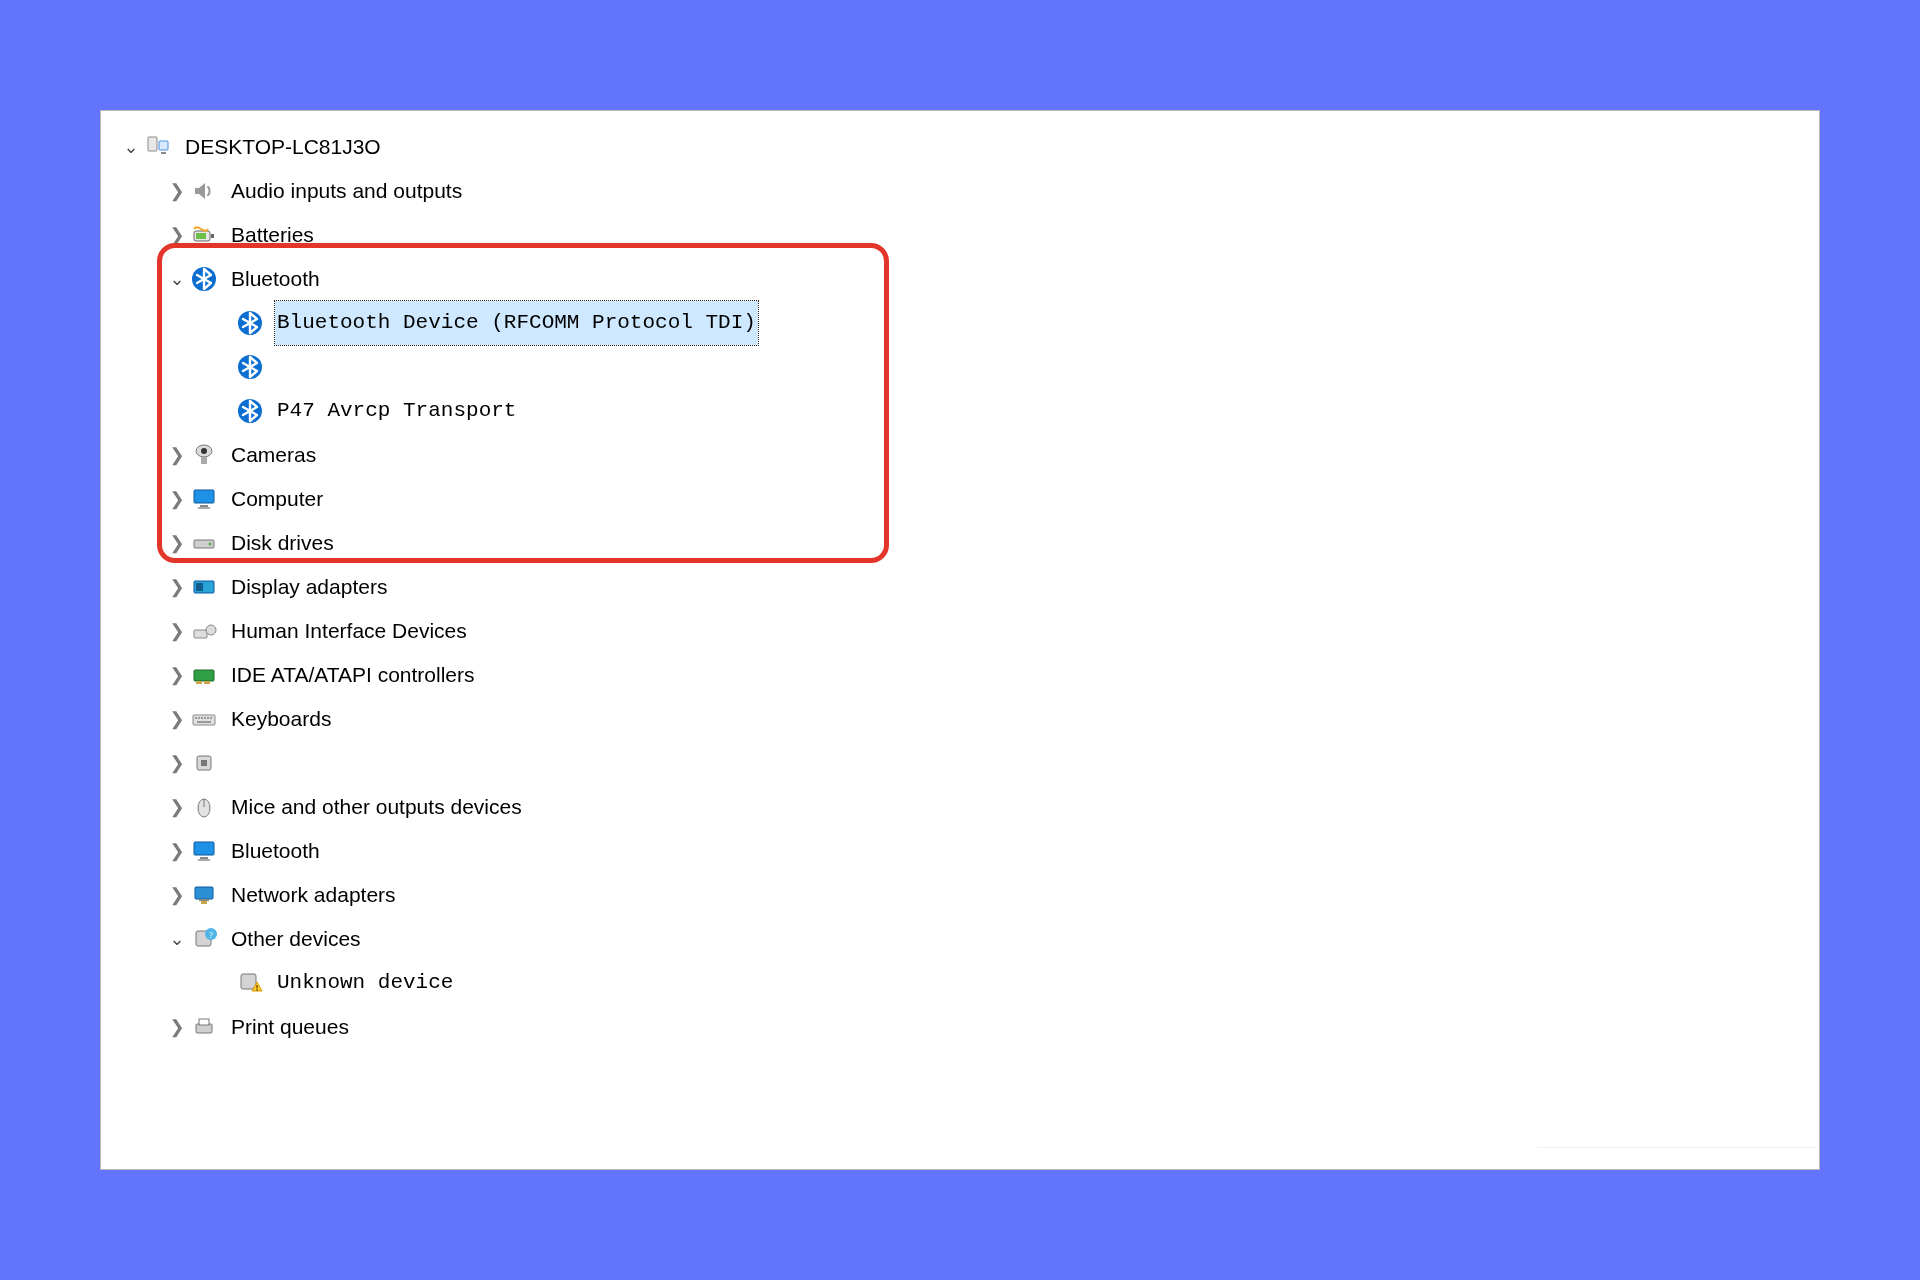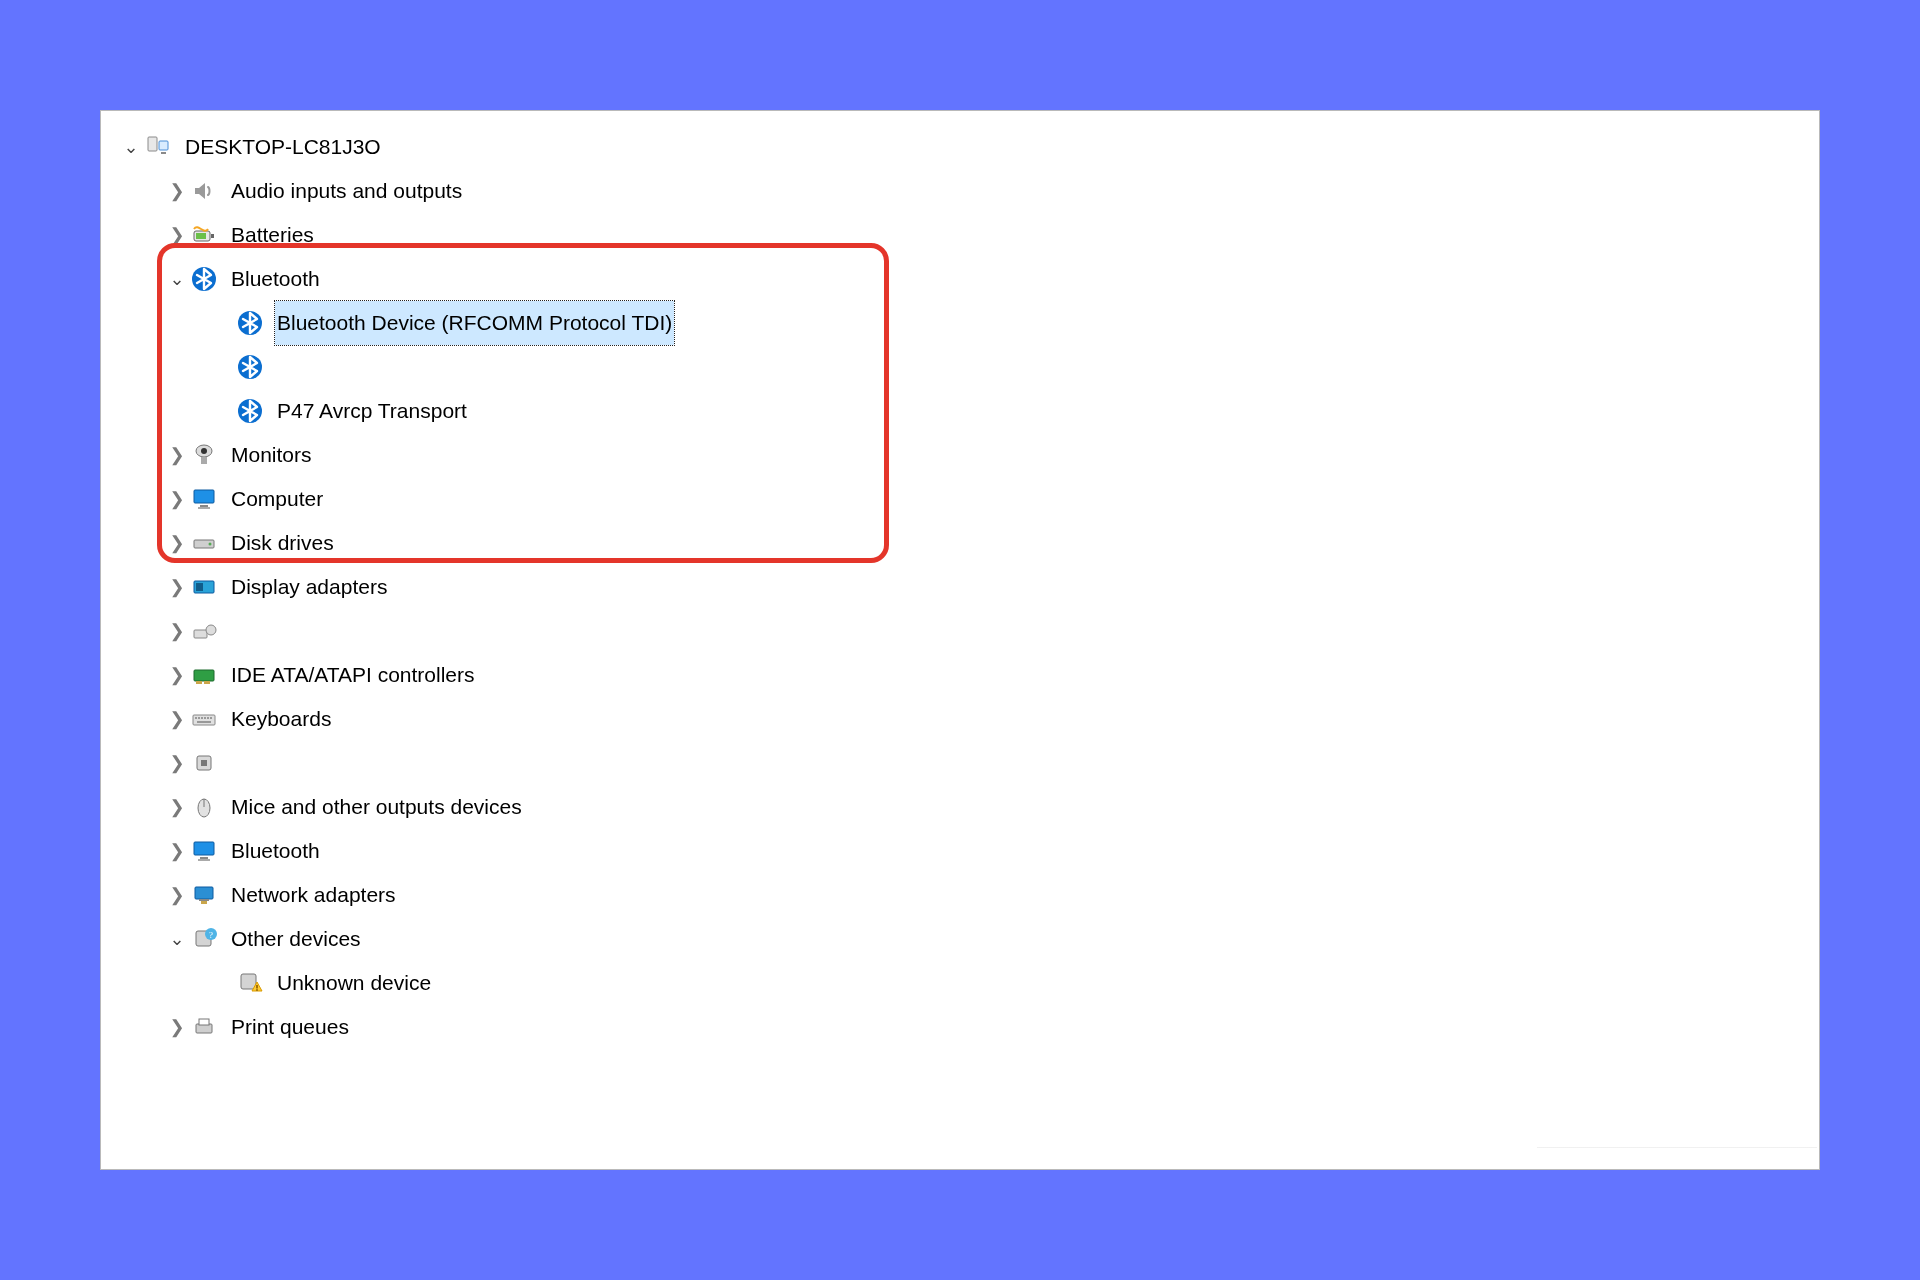--- a/index.html
+++ b/index.html
@@ -52,21 +52,21 @@
   .icon svg { width: 26px; height: 26px; }
   .label { padding: 0 2px; }
   .label.sel {
     background: #cde8ff;
     outline: 1px dotted #222;
   }
 
   
   .lv0 { padding-left: 0; }
   .lv1 { padding-left: 46px; }
-  .lv2 { padding-left: 92px; }
+  .lv2 { padding-left: 92px; font-family: Liberation Mono, monospace; }
 
   
   .hl-box {
     position: absolute;
     border: 5px solid #e4352a;
     border-radius: 18px;
     pointer-events: none;
     left: 38px;
     top: 118px;
     width: 732px;
@@ -270,21 +270,21 @@
       <span class="label">P47 Avrcp Transport</span>
     </div>
 
     <div class="row lv1">
       <span class="chev">❯</span>
       <span class="icon">
           <svg viewBox="0 0 26 26">
             <use href="#i-cam"></use>
           </svg>
         </span>
-      <span class="label">Monitors</span>
+      <span class="label">Cameras</span>
     </div>
 
     <div class="row lv1">
       <span class="chev">❯</span>
       <span class="icon">
           <svg viewBox="0 0 26 26">
             <use href="#i-mon"></use>
           </svg>
         </span>
       <span class="label">Computer</span>
@@ -310,20 +310,21 @@
       <span class="label">Display adapters</span>
     </div>
 
     <div class="row lv1">
       <span class="chev">❯</span>
       <span class="icon">
           <svg viewBox="0 0 26 26">
             <use href="#i-hid"></use>
           </svg>
         </span>
+      <span class="label">Human Interface Devices</span>
     </div>
 
     <div class="row lv1">
       <span class="chev">❯</span>
       <span class="icon">
           <svg viewBox="0 0 26 26">
             <use href="#i-ide"></use>
           </svg>
         </span>
       <span class="label">IDE ATA/ATAPI controllers</span>

